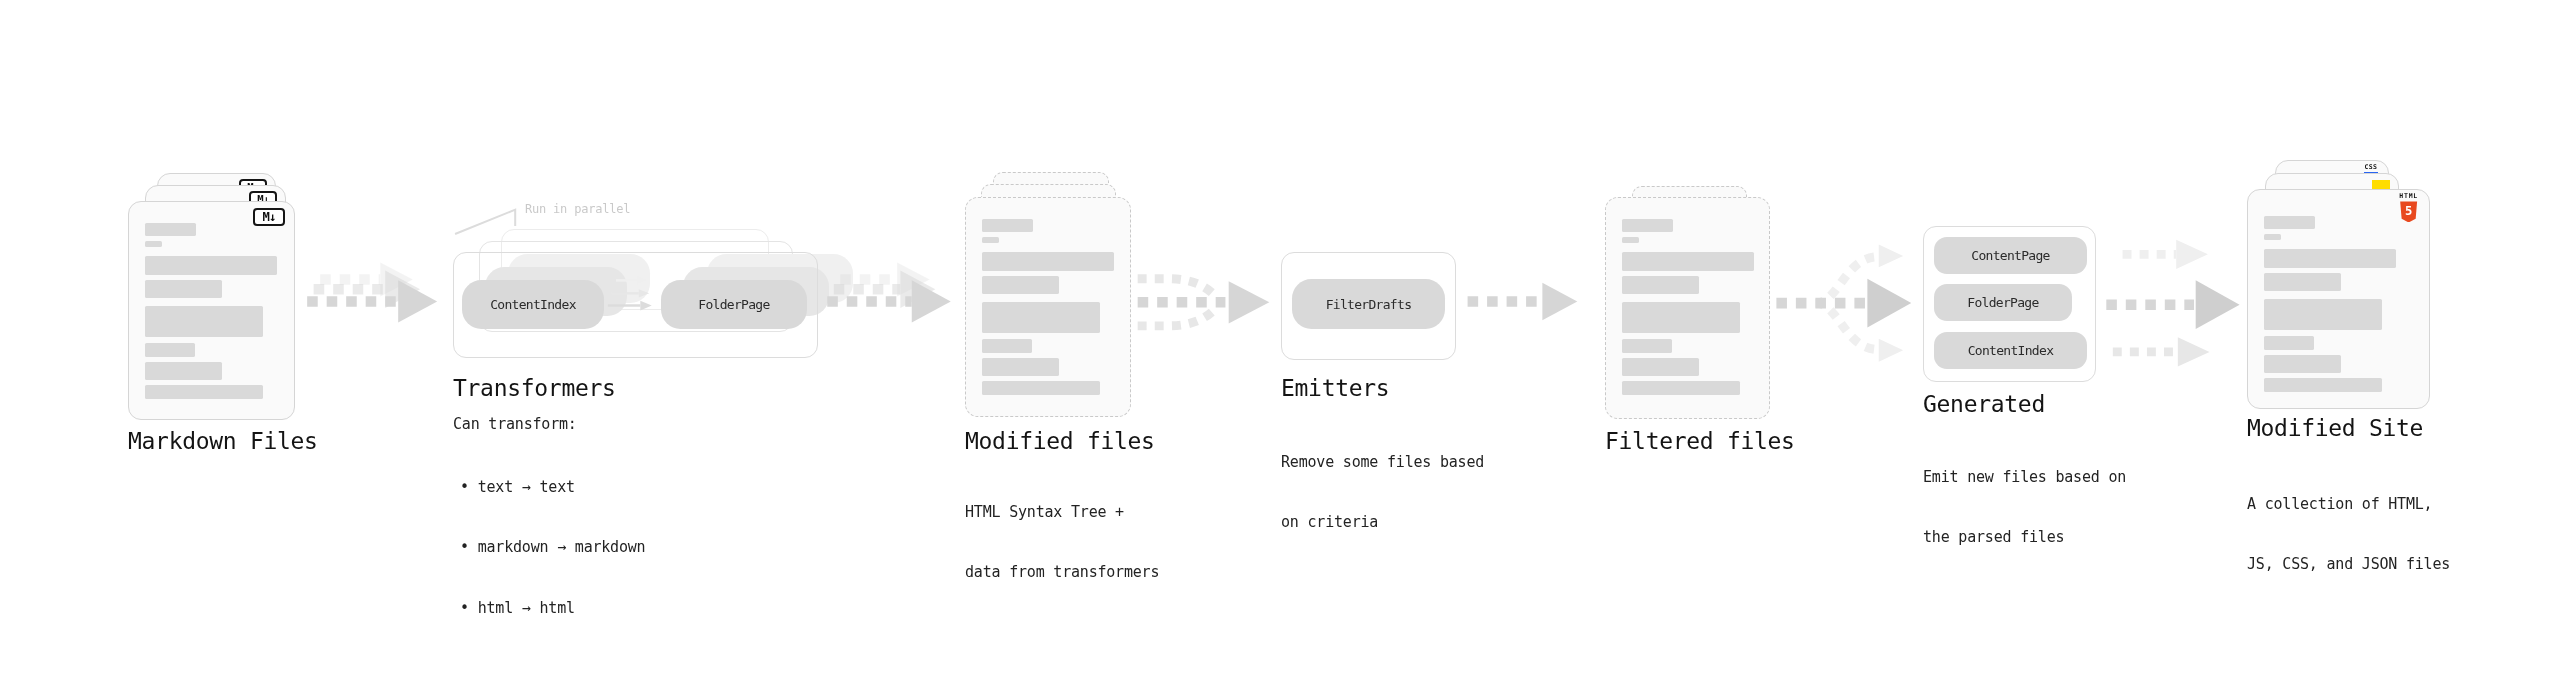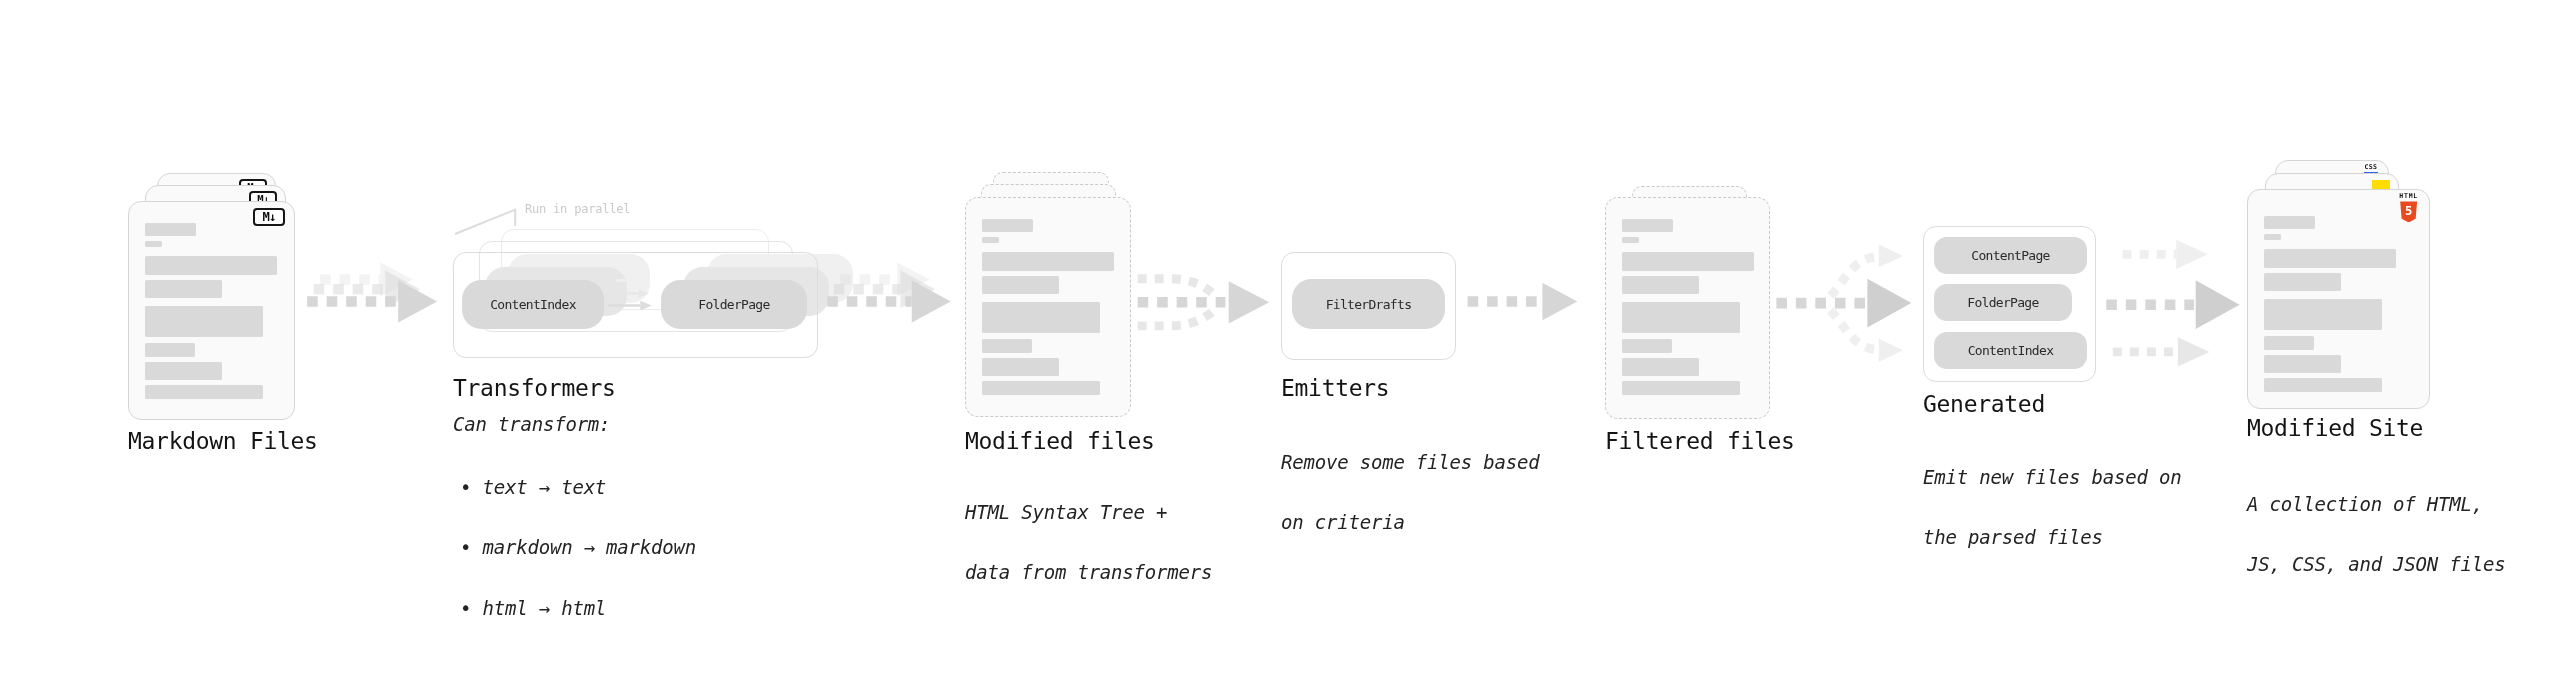--- a/index.html
+++ b/index.html
@@ -23,21 +23,21 @@
   .mdicon.sm{top:4.9px;right:8.1px;width:28px;height:16.3px;font-size:10.6px;border-width:2px;}
   .obox{position:absolute;border:1.6px solid var(--box-border);border-radius:13px;box-sizing:border-box;background:transparent;}
   .obox.b1{border-color:var(--box-border-back1);}
   .obox.b2{border-color:var(--box-border-back2);}
   .pill{position:absolute;background:var(--pill-bg);border-radius:19.5px;display:flex;align-items:center;justify-content:center;
     font-size:13px;letter-spacing:-0.7px;color:var(--pill-text);white-space:pre;}
   .pill.r16{border-radius:13px;}
   .pill.ghost1{background:var(--pill-ghost1);}
   .pill.ghost2{background:var(--pill-ghost2);}
   .nlabel{position:absolute;font-size:23px;letter-spacing:-0.3px;line-height:1.15;color:var(--label-text);white-space:pre;}
-  .nsub{position:absolute;font-size:19px;letter-spacing:-0.2px;line-height:20.3px;color:var(--subtitle-text);white-space:pre;font-style:italic;}
+  .nsub{position:absolute;font-size:15px;letter-spacing:-0.2px;line-height:20.3px;color:var(--subtitle-text);white-space:pre;}
   .annotation{position:absolute;font-size:12px;letter-spacing:-0.2px;color:var(--annotation-text);white-space:pre;}
   .csschip{position:absolute;top:3.3px;right:9.8px;text-align:center;}
   .csstxt{font-size:6.5px;font-weight:bold;color:#111;letter-spacing:0.4px;line-height:1;}
   .cssbar{width:14.6px;height:2.8px;background:var(--css-blue);margin:0.8px auto 0;}
   .jschip{position:absolute;top:5.7px;right:8.1px;width:18px;height:9.8px;background:var(--js-yellow);}
   .html5{position:absolute;top:3.3px;right:10.6px;width:19.5px;text-align:center;}
   .html5txt{font-size:6.5px;font-weight:bold;color:#111;letter-spacing:0.8px;line-height:1;margin-bottom:1.6px;}
   .shield{width:18px;height:21px;margin:0 auto;background:var(--html5-orange);
     clip-path:polygon(3% 0,97% 0,89% 83%,50% 100%,11% 83%);
     display:flex;align-items:flex-start;justify-content:center;}

